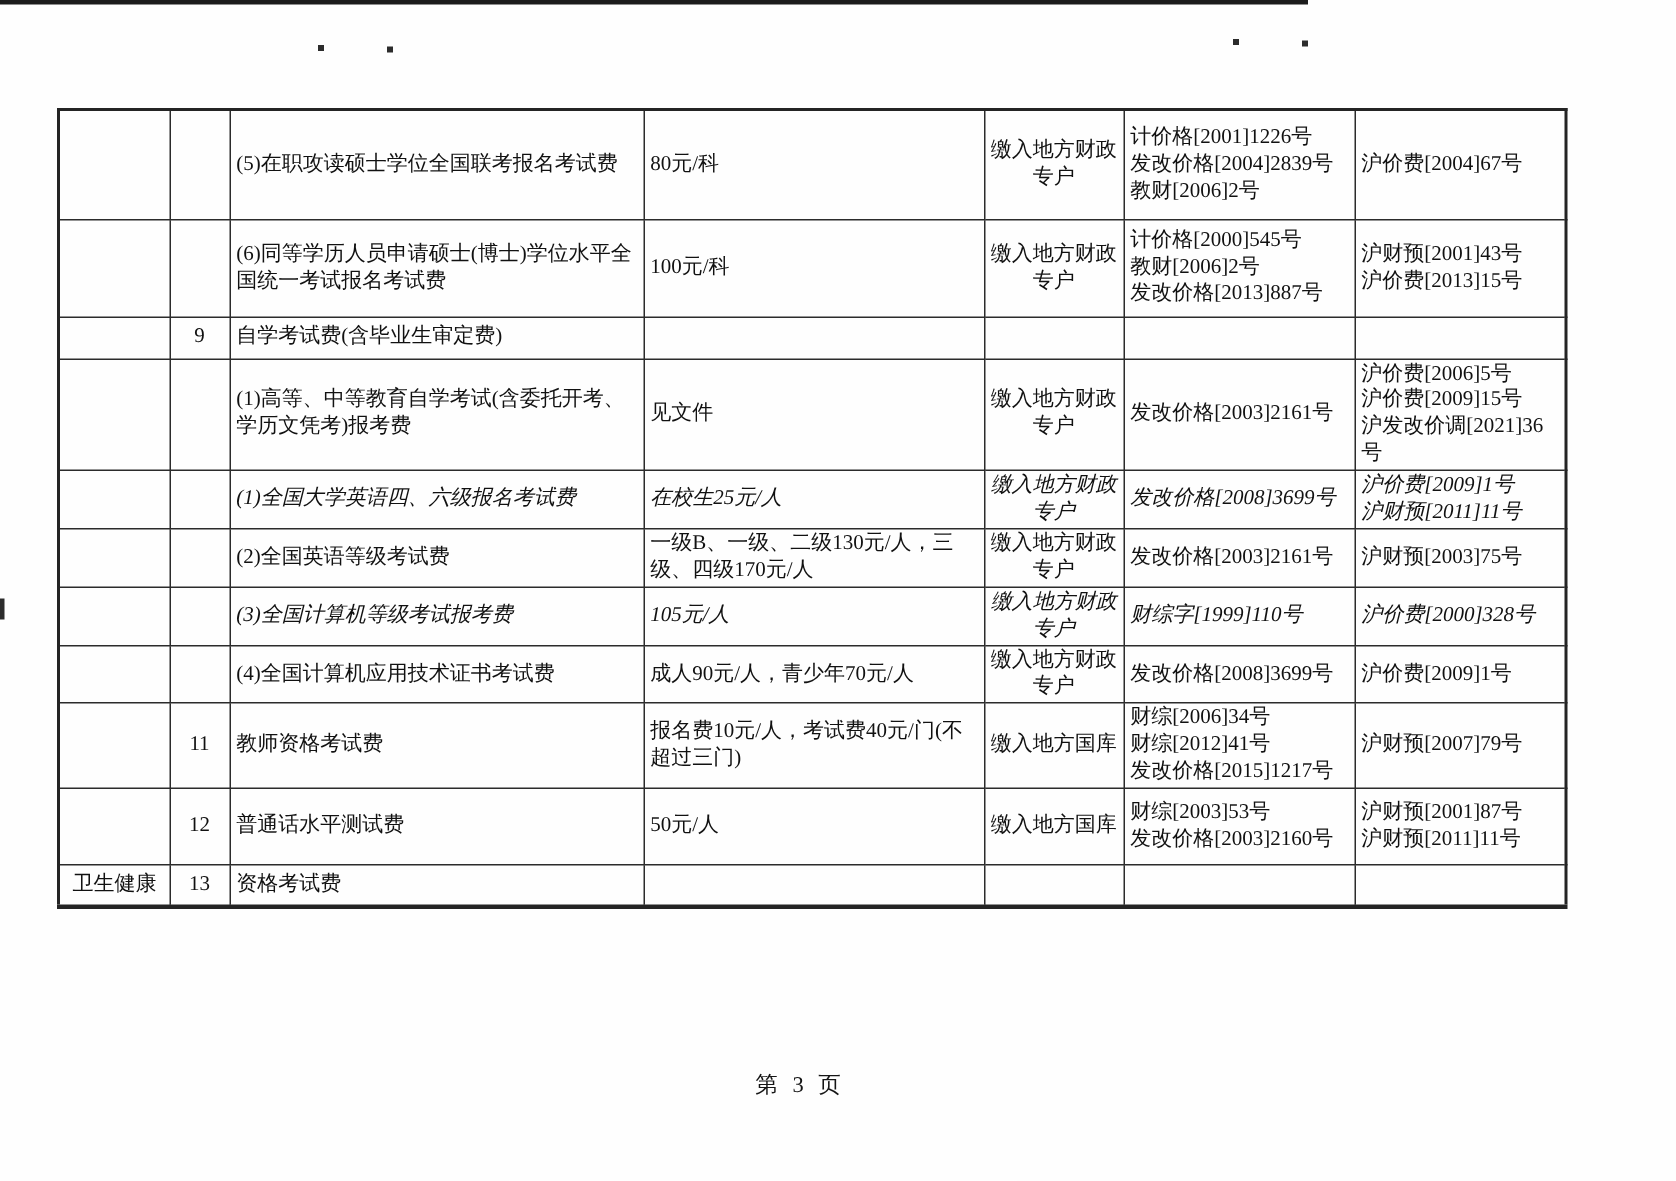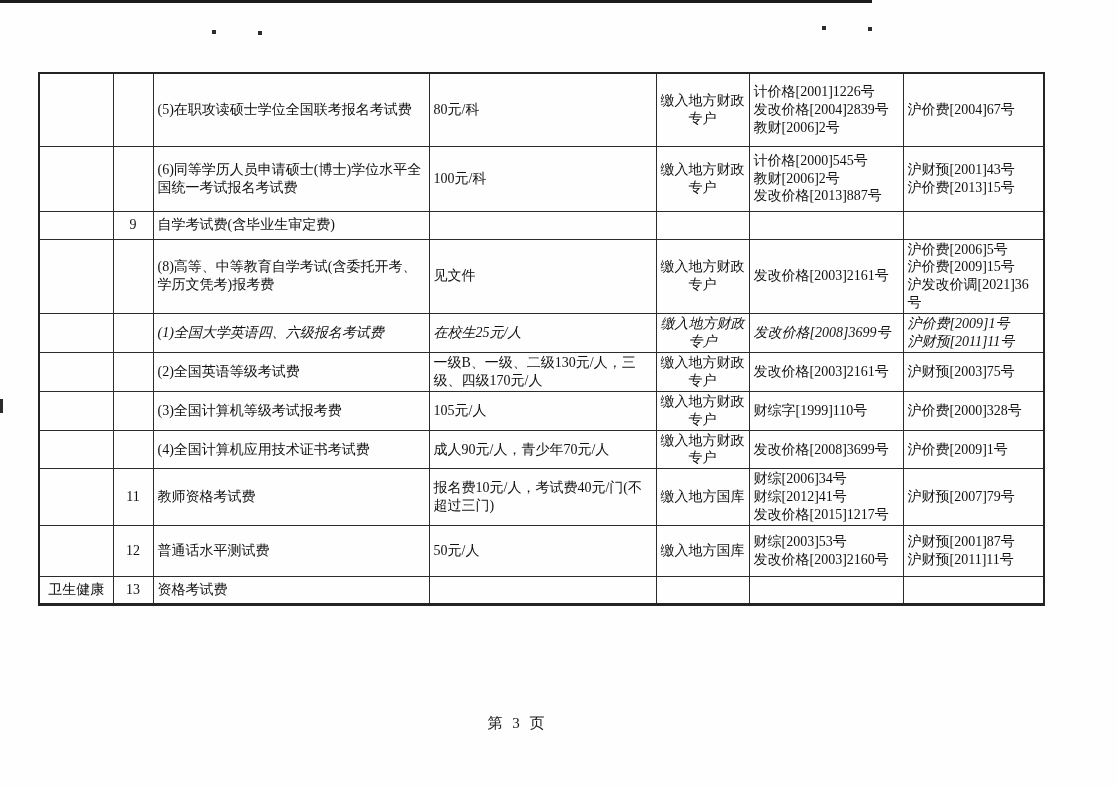--- a/index.html
+++ b/index.html
@@ -52,21 +52,21 @@
   }
   td.col-category { text-align: center; }
   td.col-number   { text-align: center; padding: 1px 1px; }
   td.col-item     { text-align: left; }
   td.col-fee      { text-align: left; }
   td.col-payment  { text-align: center; font-size: 13.5px; }
   td.col-ndocs    { text-align: left; white-space: pre-line; font-size: 13.5px; }
   td.col-ldocs    { text-align: left; white-space: pre-line; font-size: 13.5px; }
   .footer {
     position: absolute;
-    left: 0;
+    left: 16px;
     top: 714px;
     width: 1035px;
     text-align: center;
     font-size: 15px;
     letter-spacing: 3px;
     color: #151515;
   }
 </style>
 </head>
 <body>
@@ -120,21 +120,21 @@
       <td class="col-number">9</td>
       <td class="col-item">自学考试费(含毕业生审定费)</td>
       <td class="col-fee"></td>
       <td class="col-payment"></td>
       <td class="col-ndocs"></td>
       <td class="col-ldocs"></td>
     </tr>
         <tr style="height: 64px;">
       <td class="col-category"></td>
       <td class="col-number"></td>
-      <td class="col-item">(8)高等、中等教育自学考试(含委托开考、学历文凭考)报考费</td>
+      <td class="col-item">(1)高等、中等教育自学考试(含委托开考、学历文凭考)报考费</td>
       <td class="col-fee">见文件</td>
       <td class="col-payment">缴入地方财政专户</td>
       <td class="col-ndocs">发改价格[2003]2161号</td>
       <td class="col-ldocs">沪价费[2006]5号
 沪价费[2009]15号
 沪发改价调[2021]36号</td>
     </tr>
         <tr style="height: 31px; font-style: italic;">
       <td class="col-category"></td>
       <td class="col-number"></td>
@@ -147,21 +147,21 @@
     </tr>
         <tr style="height: 38px;">
       <td class="col-category"></td>
       <td class="col-number"></td>
       <td class="col-item">(2)全国英语等级考试费</td>
       <td class="col-fee">一级B、一级、二级130元/人，三级、四级170元/人</td>
       <td class="col-payment">缴入地方财政专户</td>
       <td class="col-ndocs">发改价格[2003]2161号</td>
       <td class="col-ldocs">沪财预[2003]75号</td>
     </tr>
-        <tr style="height: 35px;">
+        <tr style="height: 35px; font-style: italic;">
       <td class="col-category"></td>
       <td class="col-number"></td>
       <td class="col-item">(3)全国计算机等级考试报考费</td>
       <td class="col-fee">105元/人</td>
       <td class="col-payment">缴入地方财政专户</td>
       <td class="col-ndocs">财综字[1999]110号</td>
       <td class="col-ldocs">沪价费[2000]328号</td>
     </tr>
         <tr style="height: 36px; padding-left: 44px;">
       <td class="col-category"></td>

